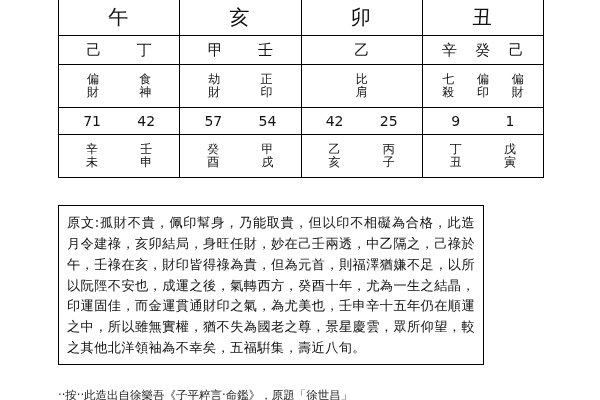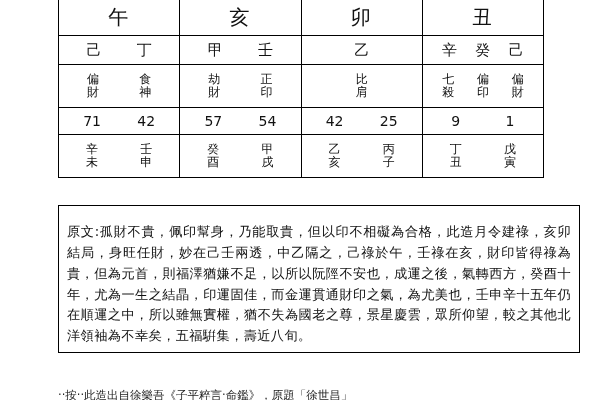--- a/index.html
+++ b/index.html
@@ -103,24 +103,24 @@
   .pill {
     display: flex;
     flex-direction: column;
     line-height: 1.12;
   }
   
   .commentary {
     position: absolute;
     left: 58px;
     top: 205px;
-    width: 522px;
+    width: 426px;
     box-sizing: border-box;
     border: 1px solid #000000;
-    padding: 16px 8px 5px 8px;
+    padding: 7px 8px 5px 8px;
     font-size: 13.2px;
     line-height: 1.58;
     letter-spacing: 0.4px;
     text-align: justify;
     text-justify: inter-character;
   }
   .commentary p {
     margin: 0;
   }
   .footnote {

